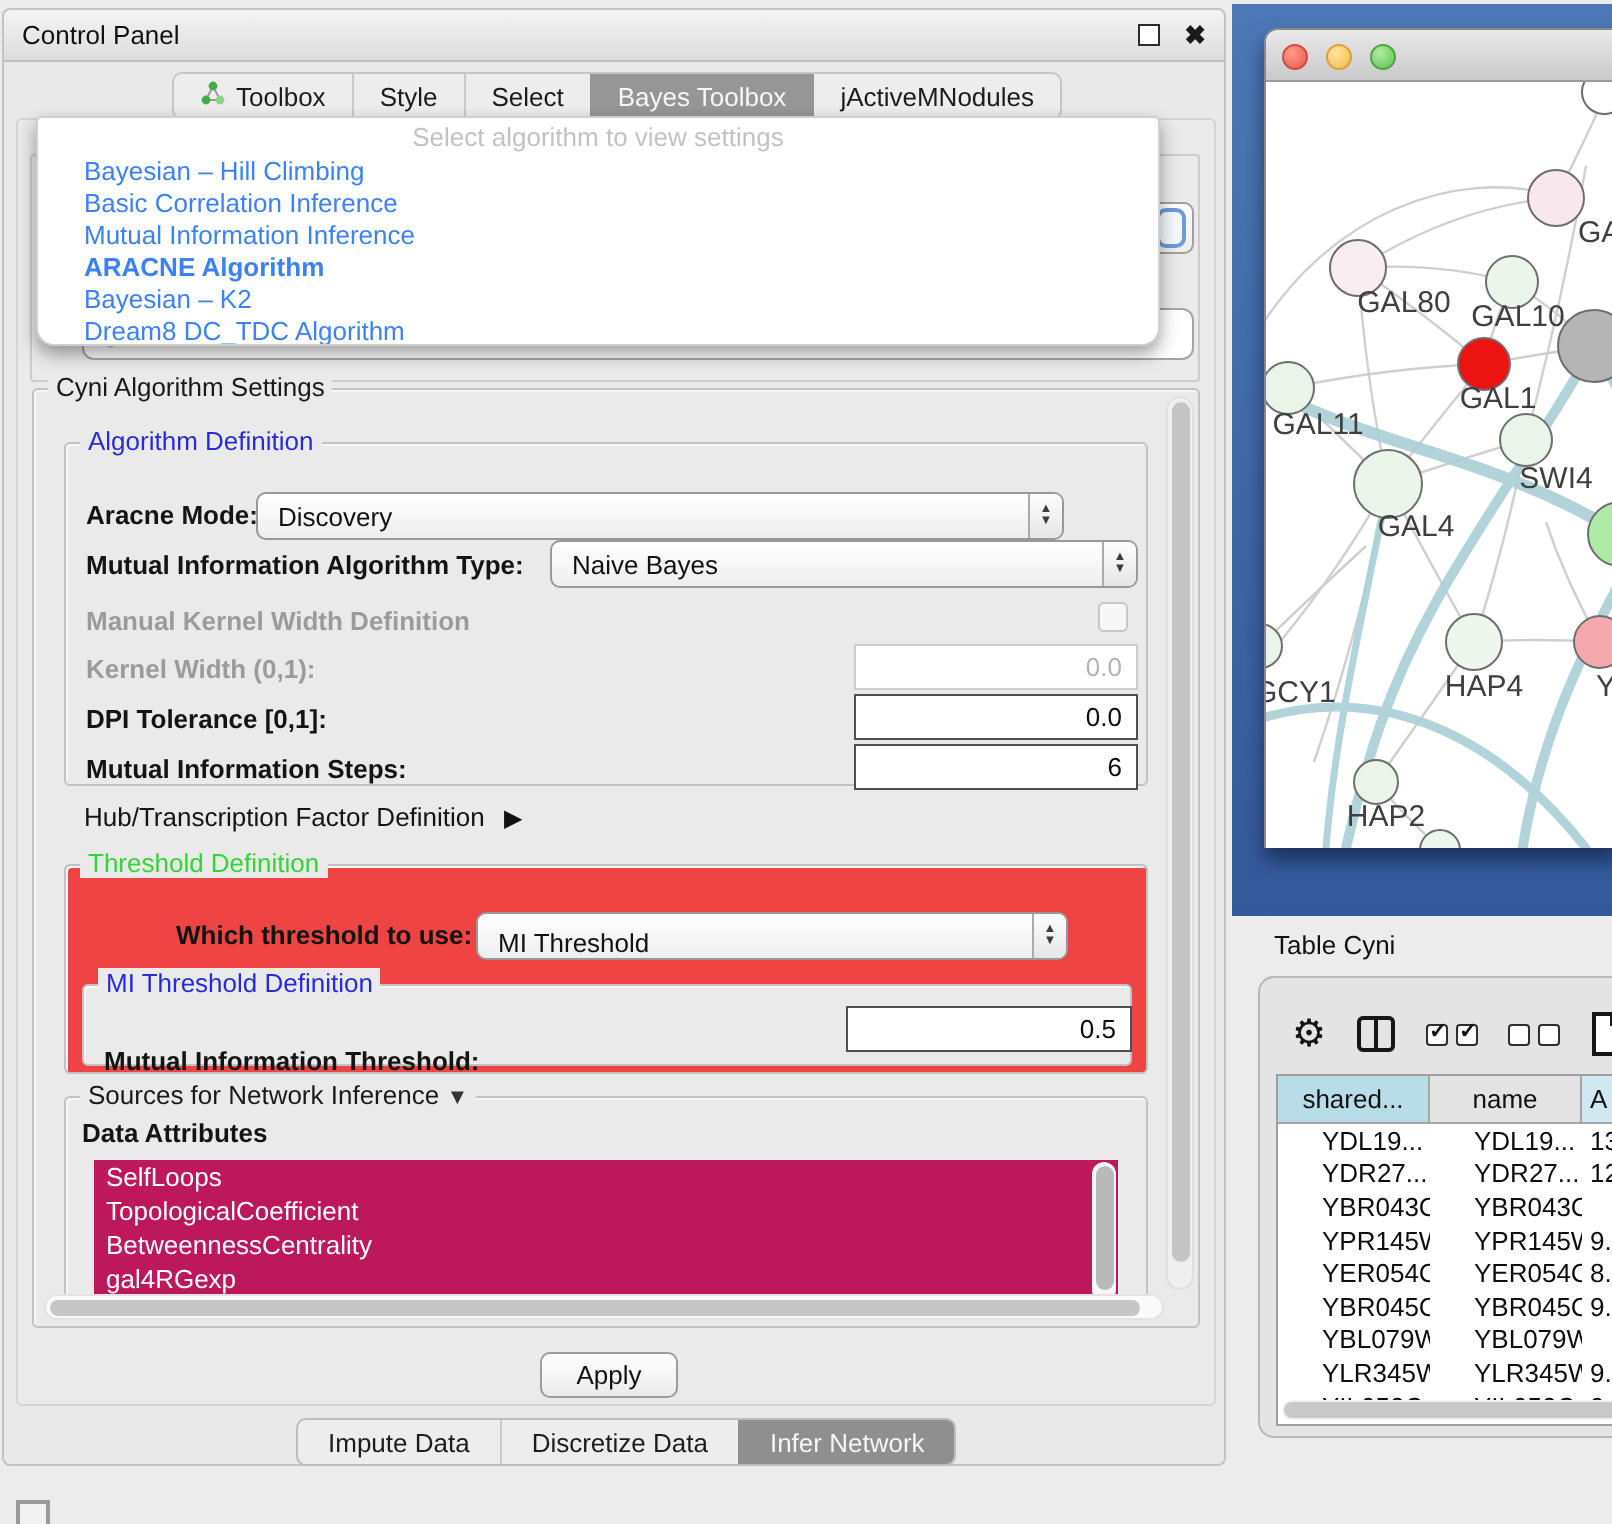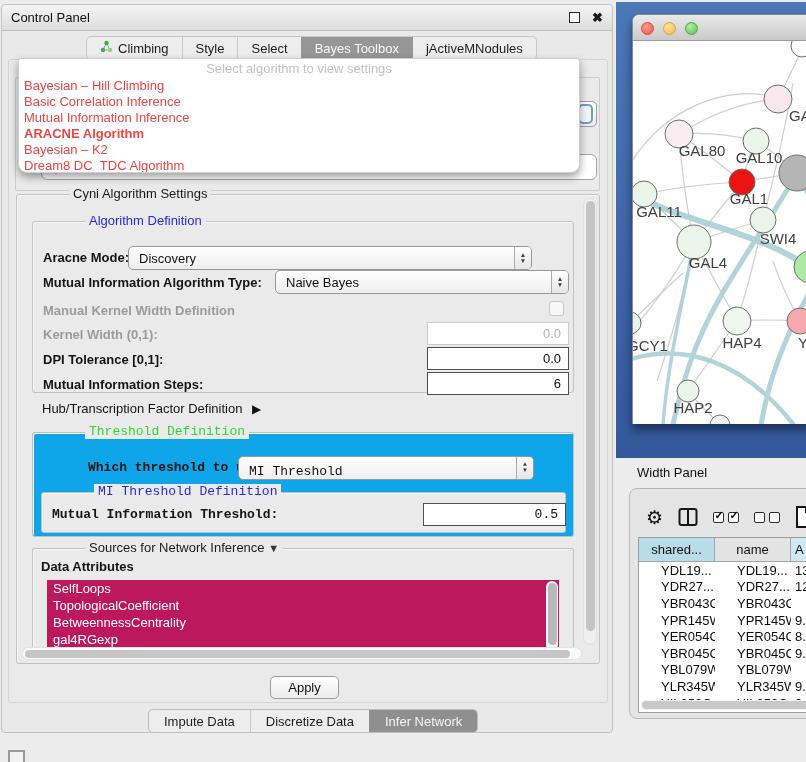--- a/index.html
+++ b/index.html
@@ -23,26 +23,26 @@
 
   
   .frag-group { position:absolute; left:13px; top:72px; width:585px; height:114px; border:1px solid #cccccc; border-radius:2px; }
   .frag-combo1 { position:absolute; left:39px; top:96px; width:556px; height:26px; border:1px solid #9f9f9f; border-radius:5px; background:linear-gradient(#ffffff,#ededed); }
   .frag-stepper { position:absolute; right:3px; top:2px; width:15px; height:20px; border:2px solid #6b9bd8; border-radius:5px; background:#f4f8fd; }
   .frag-combo2 { position:absolute; left:39px; top:149px; width:556px; height:26px; border:1px solid #a5a5a5; border-radius:6px; background:#ffffff; color:#c9c9c9; line-height:24px; padding-left:10px; overflow:hidden; white-space:nowrap; }
 
   
   .algo-dropdown { position:absolute; left:16px; top:53px; width:562px; height:115px; background:#ffffff; border:1px solid #cfcfcf; border-radius:3px 3px 9px 9px; box-shadow:0 4px 9px rgba(0,0,0,.38); z-index:40; padding-top:1px; overflow:hidden; }
   .algo-placeholder { text-align:center; color:#c2c2c2; height:18px; line-height:18px; }
-  .algo-item { padding:0 5px; line-height:16.1px; color:#ef4444; white-space:nowrap; }
+  .algo-item { padding:0 23px; line-height:16.1px; color:#3b82f6; white-space:nowrap; }
   .algo-item.hl { font-weight:bold; }
 
   
   .tbox { position:absolute; border:1px solid #c2c2c2; border-radius:3px; box-shadow:inset 1px 1px 0 #f6f6f6; }
-  .tbox > .ttl { position:absolute; top:-9px; left:7px; background:#eaeaea; padding:0 4px; font-size:13px; white-space:nowrap;margin-left:45px; }
+  .tbox > .ttl { position:absolute; top:-9px; left:7px; background:#eaeaea; padding:0 4px; font-size:13px; white-space:nowrap; }
   .ttl.blue { color:#2a2ad8; }
   .ttl.green { color:#35d435; }
 
   .settings-box { left:14px; top:189px; width:584px; height:470px; background:#eaeaea; }
 
   .lbl { position:absolute; font-weight:bold; font-size:13px; color:#141414; white-space:nowrap; }
   .lbl.dis { color:#9b9b9b; }
 
   .combo { position:absolute; height:24px; border:1px solid #989898; border-radius:5px; background:linear-gradient(#ffffff,#eeeeee); display:flex; align-items:center; }
   .combo-text { flex:1; padding-left:10px; font-size:13px; color:#111; }
@@ -129,21 +129,21 @@
             <g stroke="#9a9a9a" stroke-width="1">
               <line x1="3" y1="10" x2="6.5" y2="3"></line>
               <line x1="10" y1="10" x2="6.5" y2="3"></line>
               <line x1="3" y1="10" x2="10" y2="10"></line>
             </g>
             <circle cx="3" cy="10" r="2.2" fill="#3fae49"></circle>
             <circle cx="6.5" cy="3" r="2.2" fill="#3fae49"></circle>
             <circle cx="10" cy="10" r="2.2" fill="#8fd27f"></circle>
           </svg>
       </span>
-      <span>Climbing</span>
+      <span>Toolbox</span>
     </div>
     <div class="cp-tab">
         <span>Style</span>
       </div>
     <div class="cp-tab">
         <span>Select</span>
       </div>
     <div class="cp-tab selected">
         <span>Bayes Toolbox</span>
       </div>
@@ -207,35 +207,35 @@
 
       <span class="lbl" style="left:10px; top:155px;">Mutual Information Steps:</span>
       <div class="field" style="left:394px; top:150px; width:142px;">6</div>
     </div>
 
     <div class="hub-row">
       <span>Hub/Transcription Factor Definition</span>
       <span class="hub-arrow">▶</span>
     </div>
 
-    <div class="tbox" style="left:15px; top:237px; width:542px; height:105px; background:#0ea5e9;font-family:Liberation Mono, monospace;">
+    <div class="tbox" style="left:15px; top:237px; width:542px; height:105px; background:#ef4444;">
       <span class="ttl green">Threshold Definition</span>
 
       <span class="lbl" style="left:55px; top:27px;">Which threshold to use:</span>
       <div class="combo" style="left:205px; top:23px; width:296px;align-items:flex-end;">
         <span class="combo-text">MI Threshold</span>
         <span class="combo-stepper">
             <span>▲</span>
             <span>▼</span>
           </span>
       </div>
 
       <div class="tbox" style="left:8px; top:59px; width:525px; height:41px; background:#eaeaea;">
         <span class="ttl blue">MI Threshold Definition</span>
-        <span class="lbl" style="left:10px; top:14px;">Mutual Information Threshold:</span>
+        <span class="lbl" style="left:10px; top:30px;">Mutual Information Threshold:</span>
         <div class="field" style="left:381px; top:10px; width:143px;">0.5</div>
       </div>
     </div>
 
     <div class="tbox" style="left:15px; top:353px; width:542px; height:104px; background:#eaeaea; border-bottom:none;">
       <span class="ttl"><span>Sources for Network Inference</span> <span style="font-size:11px; color:#333;">▼</span></span>
       <span class="lbl" style="left:8px; top:10px;">Data Attributes</span>
       <div class="attr-list">
         <div>
             <div class="attr-item">SelfLoops</div>
@@ -341,21 +341,21 @@
           <circle cx="167" cy="280" r="13" fill="#f5a9ae"></circle>
           <text x="170" y="307" text-anchor="middle" stroke="none">Y</text>
           <circle cx="55" cy="350" r="11" fill="#e9f5e9"></circle>
           <text x="60" y="372" text-anchor="middle" stroke="none">HAP2</text>
           <circle cx="87" cy="384" r="10" fill="#edf7ed"></circle>
         </g>
     </svg>
   </div>
 </div>
 
-<div class="tp-title">Width Panel</div>
+<div class="tp-title">Table Cyni</div>
 <div class="table-window">
   <div class="tp-toolbar">
     <span class="gear">⚙</span>
     <span class="icon-cols">
       <svg width="20" height="20" viewBox="0 0 20 20">
           <rect x="1.5" y="2" width="17" height="16" rx="2" fill="none" stroke="#161616" stroke-width="2"></rect>
           <line x1="10" y1="2" x2="10" y2="18" stroke="#161616" stroke-width="2"></line>
         </svg>
     </span>
     <span class="cb-pair">

